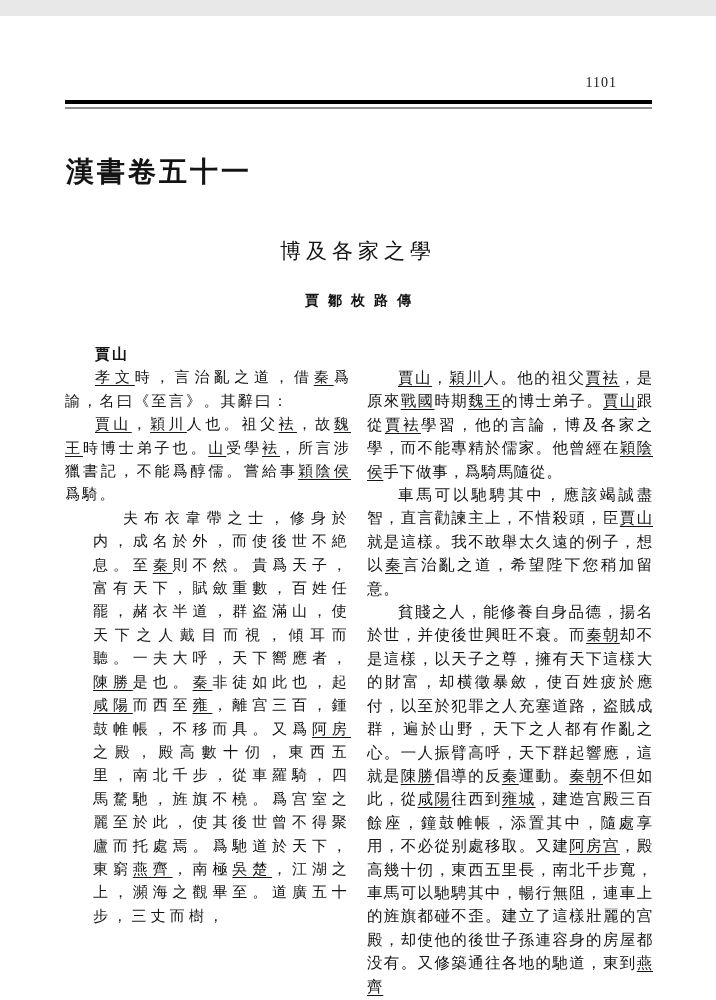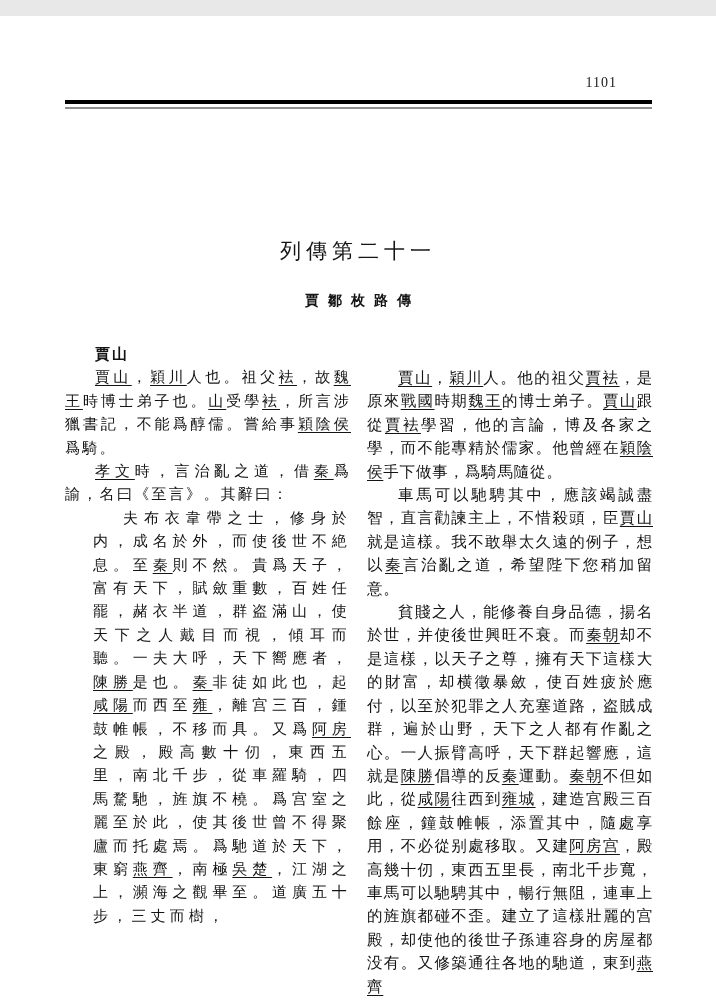--- a/index.html
+++ b/index.html
@@ -57,31 +57,32 @@
 
 <div class="page">
 
   <div class="pageno">1101</div>
 
   <div class="rule">
     <div class="rule-thick"></div>
     <div class="rule-thin"></div>
   </div>
 
+  <h1 class="book-title" style="margin:0;">漢書卷五十一</h1>
 
-  <div class="chapter-title">列傳第二十一</div>
+  <div class="chapter-title">博及各家之學</div>
 
   <div class="subtitle">賈鄒枚路傳</div>
 
   <div class="columns">
     <div class="col col-left">
       <div class="section-heading">賈山</div>
       <div>
+          <p class="normal"><span class="pn">孝文</span><span>時，言治亂之道，借</span><span class="pn">秦</span><span>爲諭，名曰《至言》。其辭曰：</span></p>
           <p class="normal"><span class="pn">賈山</span><span>，</span><span class="pn">穎川</span><span>人也。祖父</span><span class="pn">袪</span><span>，故</span><span class="pn">魏王</span><span>時博士弟子也。</span><span class="pn">山</span><span>受學</span><span class="pn">袪</span><span>，所言涉獵書記，不能爲醇儒。嘗給事</span><span class="pn">穎陰侯</span><span>爲騎。</span></p>
-          <p class="normal"><span class="pn">孝文</span><span>時，言治亂之道，借</span><span class="pn">秦</span><span>爲諭，名曰《至言》。其辭曰：</span></p>
           <p class="quote"><span>夫布衣韋帶之士，修身於内，成名於外，而使後世不絶息。至</span><span class="pn">秦</span><span>則不然。貴爲天子，富有天下，賦斂重數，百姓任罷，赭衣半道，群盗滿山，使天下之人戴目而視，傾耳而聽。一夫大呼，天下嚮應者，</span><span class="pn">陳勝</span><span>是也。</span><span class="pn">秦</span><span>非徒如此也，起</span><span class="pn">咸陽</span><span>而西至</span><span class="pn">雍</span><span>，離宫三百，鍾鼓帷帳，不移而具。又爲</span><span class="pn">阿房</span><span>之殿，殿高數十仞，東西五里，南北千步，從車羅騎，四馬騖馳，旌旗不橈。爲宫室之麗至於此，使其後世曾不得聚廬而托處焉。爲馳道於天下，東窮</span><span class="pn">燕齊</span><span>，南極</span><span class="pn">吳楚</span><span>，江湖之上，瀕海之觀畢至。道廣五十步，三丈而樹，</span></p>
         </div>
     </div>
     <div class="col col-right">
       <div>
           <p class="normal"><span class="pn">賈山</span><span>，</span><span class="pn">穎川</span><span>人。他的祖父</span><span class="pn">賈袪</span><span>，是原來</span><span class="pn">戰國</span><span>時期</span><span class="pn">魏王</span><span>的博士弟子。</span><span class="pn">賈山</span><span>跟從</span><span class="pn">賈袪</span><span>學習，他的言論，博及各家之學，而不能專精於儒家。他曾經在</span><span class="pn">穎陰侯</span><span>手下做事，爲騎馬隨從。</span></p>
           <p class="normal"><span>車馬可以馳騁其中，應該竭誠盡智，直言勸諫主上，不惜殺頭，臣</span><span class="pn">賈山</span><span>就是這樣。我不敢舉太久遠的例子，想以</span><span class="pn">秦</span><span>言治亂之道，希望陛下您稍加留意。</span></p>
           <p class="normal"><span>貧賤之人，能修養自身品德，揚名於世，并使後世興旺不衰。而</span><span class="pn">秦朝</span><span>却不是這樣，以天子之尊，擁有天下這樣大的財富，却横徵暴斂，使百姓疲於應付，以至於犯罪之人充塞道路，盗賊成群，遍於山野，天下之人都有作亂之心。一人振臂高呼，天下群起響應，這就是</span><span class="pn">陳勝</span><span>倡導的反</span><span class="pn">秦</span><span>運動。</span><span class="pn">秦朝</span><span>不但如此，從</span><span class="pn">咸陽</span><span>往西到</span><span class="pn">雍城</span><span>，建造宫殿三百餘座，鐘鼓帷帳，添置其中，隨處享用，不必從别處移取。又建</span><span class="pn">阿房宫</span><span>，殿高幾十仞，東西五里長，南北千步寬，車馬可以馳騁其中，暢行無阻，連車上的旌旗都碰不歪。建立了這樣壯麗的宫殿，却使他的後世子孫連容身的房屋都没有。又修築通往各地的馳道，東到</span><span class="pn">燕齊</span></p>
         </div>
     </div>

